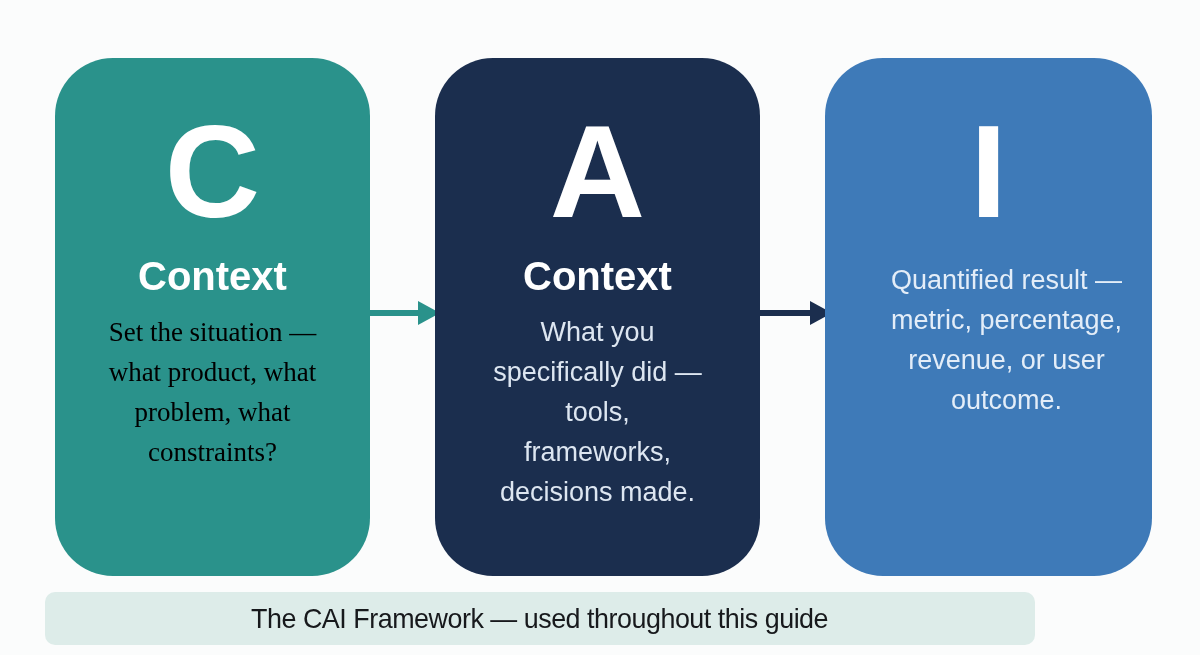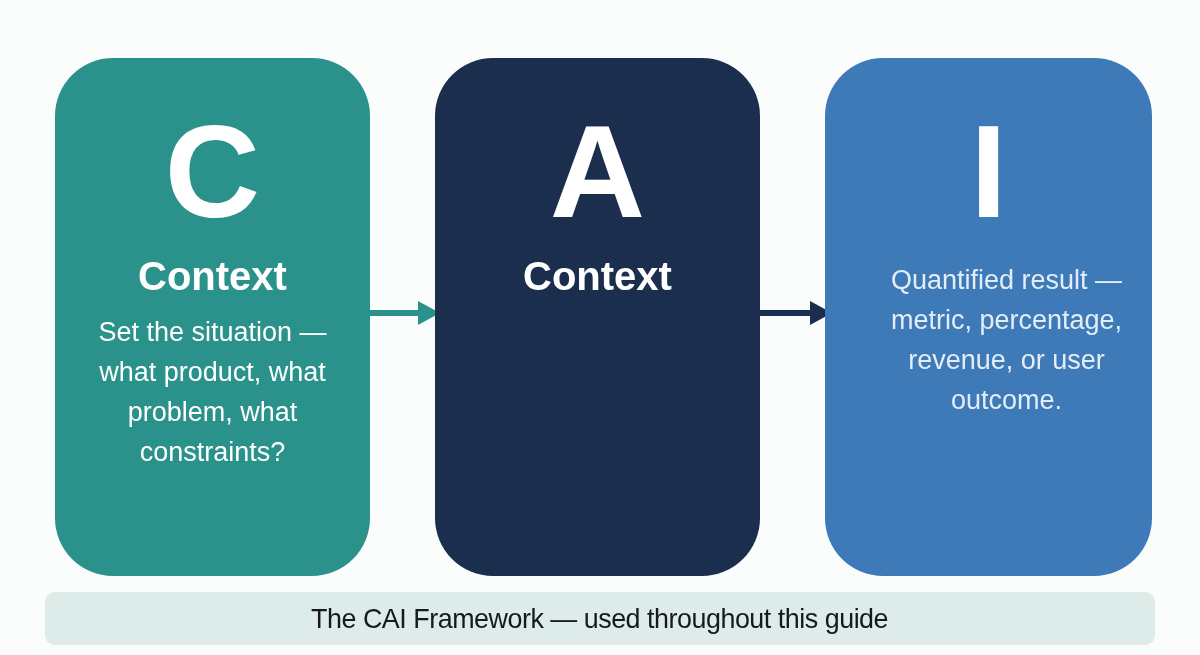--- a/index.html
+++ b/index.html
@@ -75,21 +75,21 @@
     border-top: 12px solid transparent;
     border-bottom: 12px solid transparent;
     border-left: 22px solid #000;
   }
   .arrow-1 { left: 366px; }
   .arrow-2 { left: 758px; }
   .footer-bar {
     position: absolute;
     left: 45px;
     top: 592px;
-    width: 1110px;
+    width: 990px;
     height: 53px;
     border-radius: 10px;
     display: flex;
     align-items: center;
     justify-content: center;
   }
   .footer-bar .caption {
     font-size: 28px;
     font-weight: 400;
     letter-spacing: -0.5px;
@@ -98,34 +98,39 @@
   }
 </style>
 </head>
 <body style="background: rgb(251, 252, 252);">
 
 <div class="stage">
 
   <section class="card card-context" style="background-color: rgb(42, 146, 139);">
     <div class="letter">C</div>
     <h2 class="title">Context</h2>
-    <p class="body" style="color: #ffffff;">Set the situation —
+    <p class="body" style="color: #000000; font-family: Liberation Serif, serif;">Set the situation —
 what product, what
 problem, what
 constraints?</p>
   </section>
 
   <div class="arrow arrow-1">
     <div class="shaft" style="background-color: rgb(42, 146, 139);"></div>
     <div class="head" style="border-left-color: rgb(42, 146, 139);"></div>
   </div>
 
   <section class="card card-action" style="background-color: rgb(27, 46, 78);">
     <div class="letter">A</div>
     <h2 class="title">Context</h2>
+    <p class="body" style="color: rgb(221, 230, 241);">What you
+specifically did —
+tools,
+frameworks,
+decisions made.</p>
   </section>
 
   <div class="arrow arrow-2">
     <div class="shaft" style="background-color: rgb(27, 46, 78);"></div>
     <div class="head" style="border-left-color: rgb(27, 46, 78);"></div>
   </div>
 
   <section class="card card-impact" style="background-color: rgb(62, 122, 184);">
     <div class="letter">I</div>
     <p class="body" style="color: rgb(227, 237, 248); margin-left: 36px;">Quantified result —

